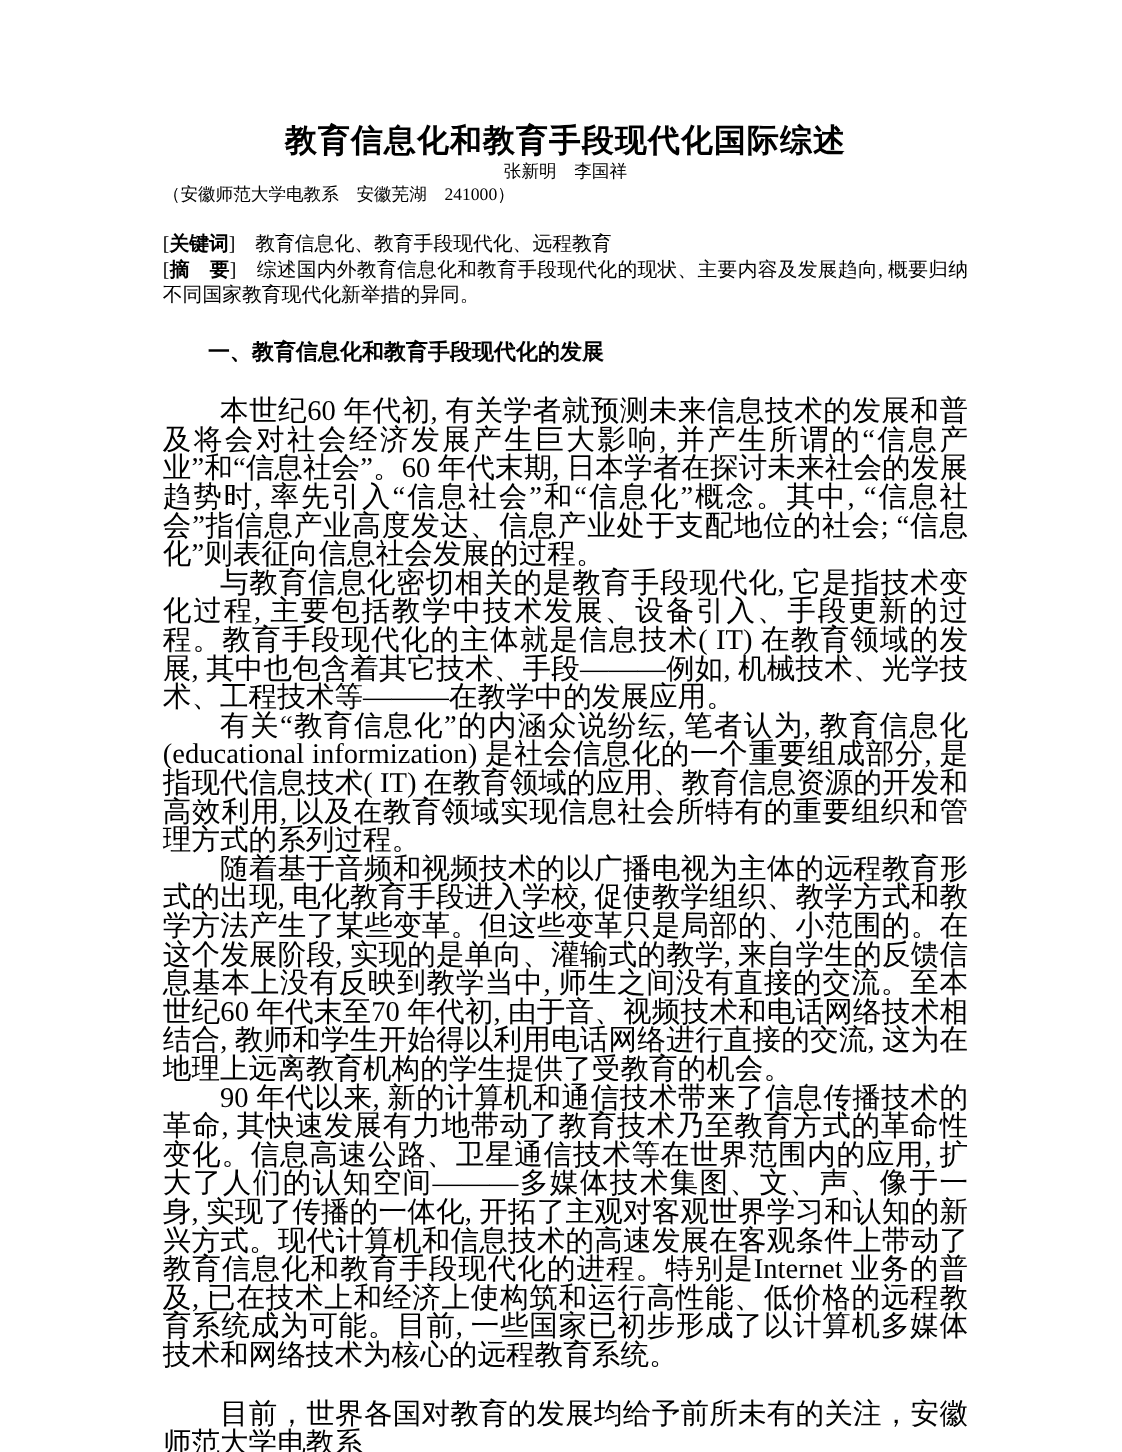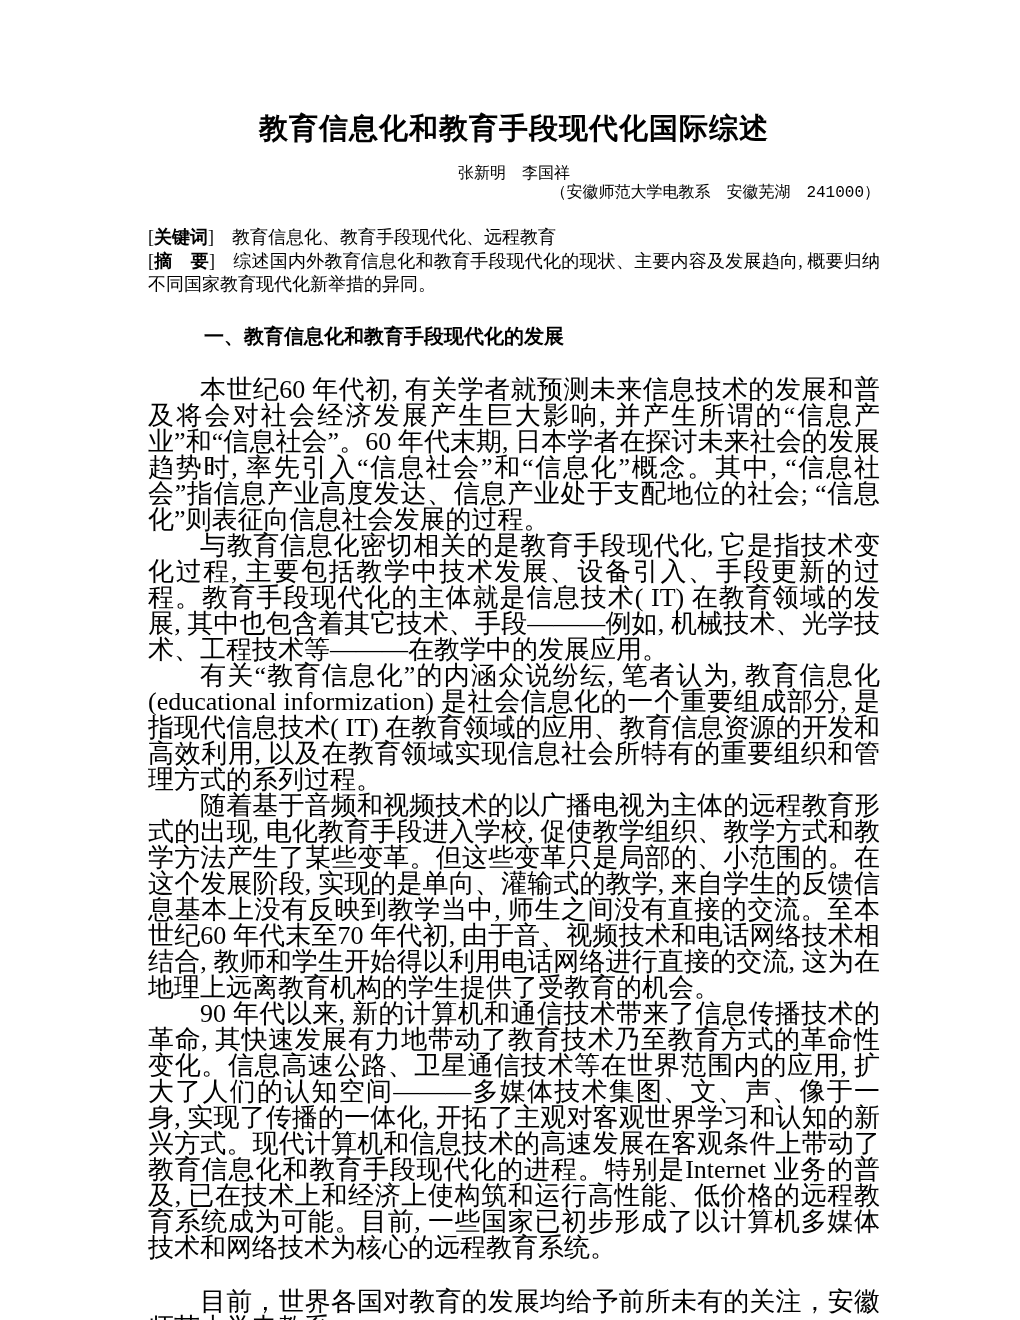--- a/index.html
+++ b/index.html
@@ -25,48 +25,47 @@
   .title {
     margin: 0;
     font-size: 29px;
     line-height: 36px;
     font-weight: bold;
     text-align: center;
     font-family: "Liberation Sans", "DejaVu Sans", sans-serif;
     letter-spacing: 1px;
   }
   .authors {
-    margin-top: 16px;
+    margin-top: 0;
     font-size: 16px;
     line-height: 21px;
     text-align: center;
   }
   .affiliation {
     font-size: 16px;
     line-height: 21px;
-    text-align: right;
-    font-family: Liberation Mono, monospace;
+    text-align: left;
   }
   .abstract-block {
     margin-top: 22px;
     font-size: 18px;
     line-height: 23.5px;
   }
   .abstract-block p {
     margin: 0;
     text-align: justify;
   }
   .label-bold {
     font-weight: bold;
   }
   .section {
     margin-top: 26px;
   }
   .section-heading {
-    margin: 16px;
+    margin: 1px;
     font-size: 20px;
     line-height: 26px;
     font-weight: bold;
     text-indent: 2em;
     font-family: "Liberation Sans", "DejaVu Sans", sans-serif;
   }
   .paras {
     margin-top: 28px;
   }
   .para {

